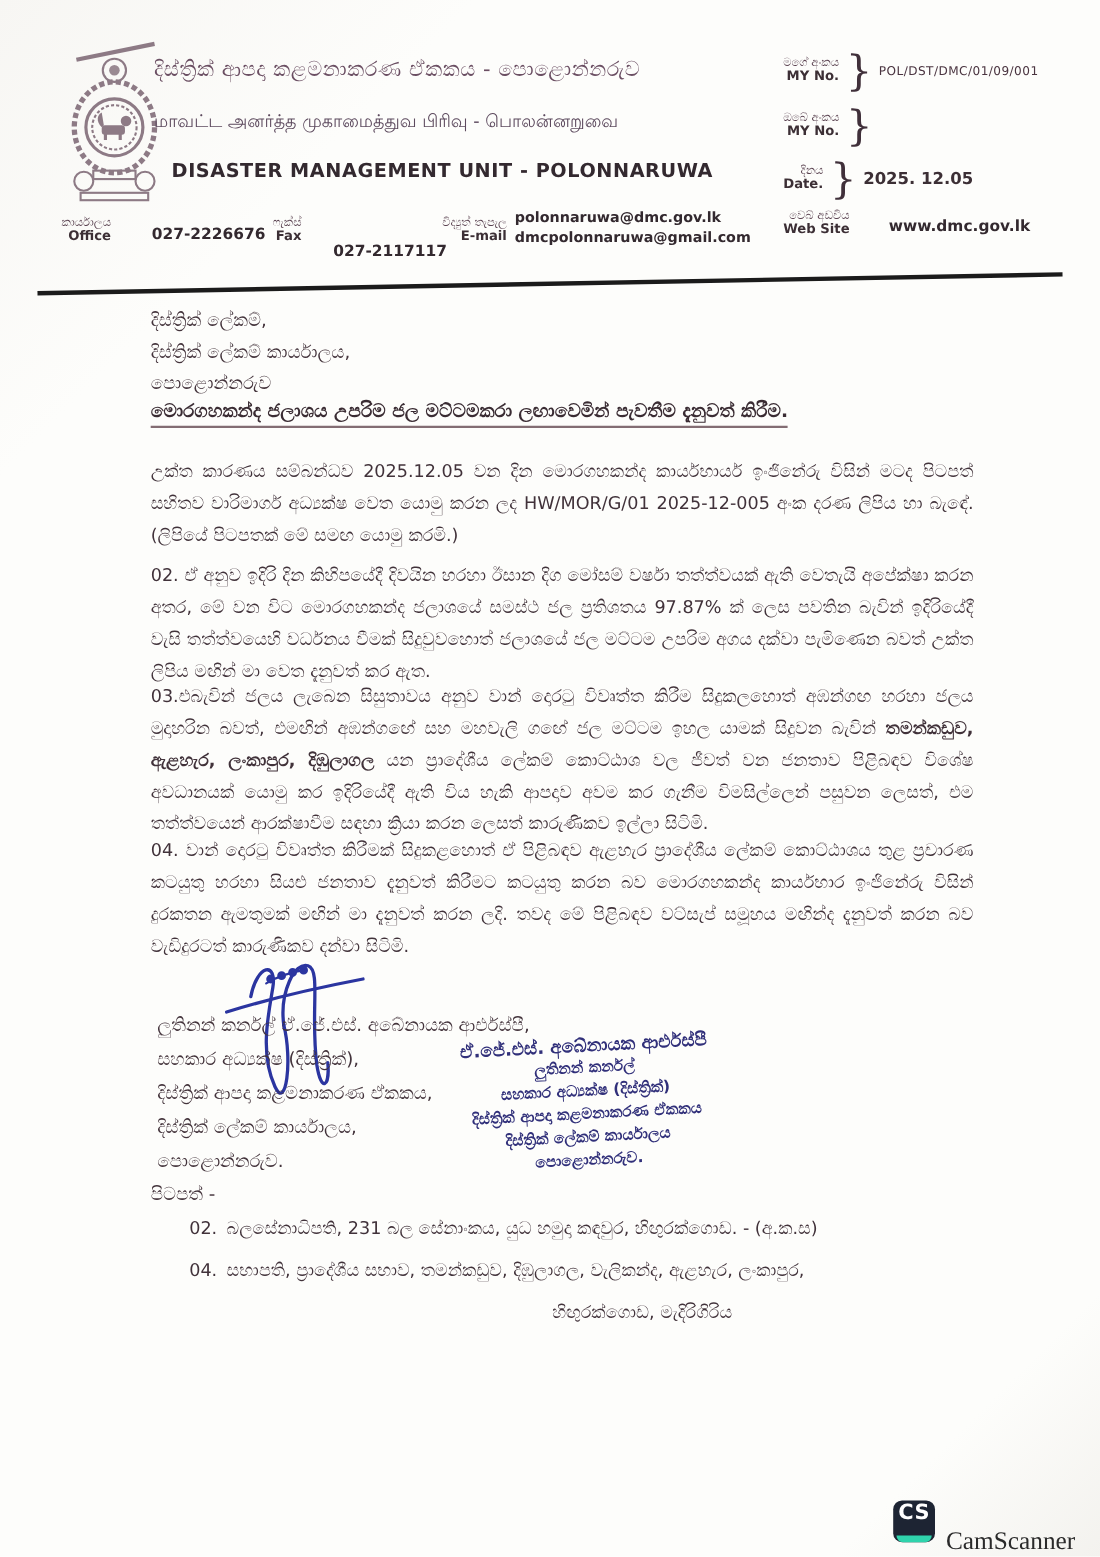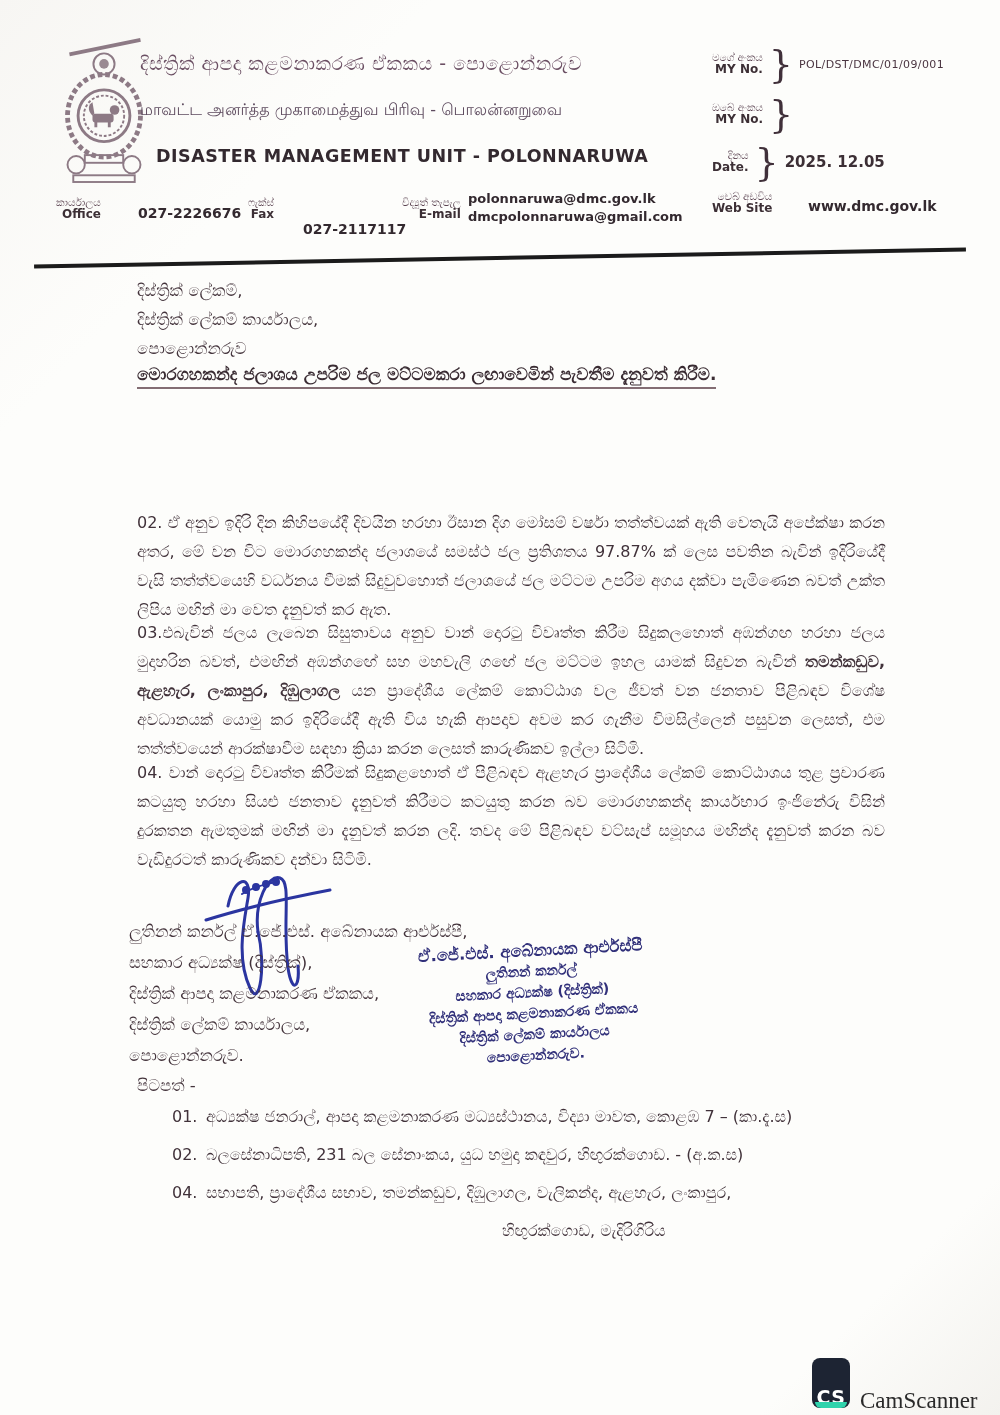--- a/index.html
+++ b/index.html
@@ -28,34 +28,34 @@
   .divider{left:34px; top:256px; width:932px; border-top:4px solid #1b1b1b; transform:rotate(-1.05deg);}
   
   .recipient{left:137px; top:276px; font-size:16.5px; line-height:29px; color:#43333b;}
   .subject{left:137px; top:364px; font-size:17px; font-weight:bold; color:#3a2c33;
            border-bottom:2px solid rgba(90,60,70,.75); padding-bottom:3px;}
   .para{left:137px; width:748px; font-size:16px; line-height:29px; text-align:justify; color:#41323a;}
   .p1{top:414px;} .p2{top:508px;} .p3{top:618px;} .p4{top:758px;}
   .bold-inline{font-weight:bold;}
   
   .sign-svg{left:198px; top:868px; width:140px; height:160px;}
-  .signatory{left:129px; top:916px; font-size:16.5px; line-height:31px; color:#43333b;}
+  .signatory{left:143px; top:916px; font-size:16.5px; line-height:31px; color:#43333b;}
   .stamp{left:358px; top:940px; width:350px; text-align:center; color:#31307a;
          transform:rotate(-3deg); font-weight:bold; line-height:21px;}
   .stamp .l0{font-size:16.5px;}
   .stamp .ln{font-size:14px;}
   
   .copies-heading{left:137px; top:1076px; font-size:16.5px; color:#43333b;}
   .copies{left:172px; top:1098px; width:760px; font-size:16px; line-height:38px; color:#41323a;}
   .copies .num{display:inline-block; width:34px;}
   .copy4-line2{display:flex; justify-content:space-between; padding-left:330px; width:630px;}
   
   .cs-badge{left:812px; top:1352px; display:flex; align-items:center; gap:10px;}
-  .cs-box{width:38px; height:50px; background:#1d2433; border-radius:8px; position:relative;
-          display:flex; align-items:flex-end; justify-content:center;}
+  .cs-box{width:38px; height:38px; background:#1d2433; border-radius:8px; position:relative;
+          display:flex; align-items:flex-start; justify-content:center;}
   .cs-box span{color:#fff; font-weight:bold; font-size:19px; letter-spacing:.5px;}
   .cs-box::after{content:""; position:absolute; left:3px; right:3px; bottom:0; height:6px;
           background:#2fd3ac; border-radius:0 0 6px 6px;}
   .cs-text{font-family:"Liberation Serif","DejaVu Serif",serif; font-size:23px; color:#2a2a2a;margin-top:36px;}
 </style>
 </head>
 <body>
 
 <div class="page">
 
@@ -142,20 +142,21 @@
   <div class="abs divider"></div>
 
   <div class="abs recipient">
     <div>දිස්ත්‍රික් ලේකම්,</div>
     <div>දිස්ත්‍රික් ලේකම් කාර්යාලය,</div>
     <div>පොළොන්නරුව</div>
   </div>
 
   <div class="abs subject">මොරගහකන්ද ජලාශය උපරිම ජල මට්ටමකරා ලඟාවෙමින් පැවතීම දැනුවත් කිරීම.</div>
 
+  <div class="abs para p1">උක්ත කාරණය සම්බන්ධව 2025.12.05 වන දින මොරගහකන්ද කාර්යභාර්ය ඉංජිනේරු විසින් මටද පිටපත් සහිතව වාරිමාර්ග අධ්‍යක්ෂ වෙත යොමු කරන ලද HW/MOR/G/01 2025-12-005 අංක දරණ ලිපිය හා බැඳේ. (ලිපියේ පිටපතක් මේ සමඟ යොමු කරමි.)</div>
   <div class="abs para p2">02. ඒ අනුව ඉදිරි දින කිහිපයේදී දිවයින හරහා ඊසාන දිග මෝසම් වර්ෂා තත්ත්වයක් ඇති වෙතැයි අපේක්ෂා කරන අතර, මේ වන විට මොරගහකන්ද ජලාශයේ සමස්ථ ජල ප්‍රතිශතය 97.87% ක් ලෙස පවතින බැවින් ඉදිරියේදී වැසි තත්ත්වයෙහි වර්ධනය වීමක් සිදුවුවහොත් ජලාශයේ ජල මට්ටම උපරිම අගය දක්වා පැමිණෙන බවත් උක්ත ලිපිය මඟින් මා වෙත දැනුවත් කර ඇත.</div>
   <div class="abs para p3"><span>03.එබැවින් ජලය ලැබෙන සිසුතාවය අනුව වාන් දොරටු විවෘත්ත කිරීම සිදුකලහොත් අඹන්ගඟ හරහා ජලය මුදාහරින බවත්, එමඟින් අඹන්ගඟේ සහ මහවැලි ගඟේ ජල මට්ටම ඉහල යාමක් සිදුවන බැවින් </span><span class="bold-inline">තමන්කඩුව, ඇළහැර, ලංකාපුර, දිඹුලාගල</span><span> යන ප්‍රාදේශීය ලේකම් කොට්ඨාශ වල ජීවත් වන ජනතාව පිළිබඳව විශේෂ අවධානයක් යොමු කර ඉදිරියේදී ඇති විය හැකි ආපදාව අවම කර ගැනීම විමසිල්ලෙන් පසුවන ලෙසත්, එම තත්ත්වයෙන් ආරක්ෂාවීම සඳහා ක්‍රියා කරන ලෙසත් කාරුණිකව ඉල්ලා සිටිමි.</span></div>
   <div class="abs para p4">04. වාන් දොරටු විවෘත්ත කිරීමක් සිදුකළහොත් ඒ පිළිබඳව ඇළහැර ප්‍රාදේශීය ලේකම් කොට්ඨාශය තුළ ප්‍රචාරණ කටයුතු හරහා සියළු ජනතාව දැනුවත් කිරීමට කටයුතු කරන බව මොරගහකන්ද කාර්යභාර ඉංජිනේරු විසින් දුරකතන ඇමතුමක් මඟින් මා දැනුවත් කරන ලදි. තවද මේ පිළිබඳව වට්සැප් සමූහය මඟින්ද දැනුවත් කරන බව වැඩිදුරටත් කාරුණිකව දන්වා සිටිමි.</div>
 
   <svg class="abs sign-svg" viewBox="0 0 140 160">
     <g stroke="#2b35a0" stroke-width="3" fill="none" stroke-linecap="round">
       <path d="M30 38 C36 8 54 6 50 30 C46 54 38 90 52 120 C62 142 68 96 60 64"></path>
       <path d="M60 64 C56 34 70 6 82 10 C94 14 84 52 90 100 C94 126 102 120 100 98"></path>
       <path d="M8 52 C40 42 90 30 132 22"></path>
       <path d="M44 26 C54 20 66 16 78 14" stroke-width="2"></path>
@@ -178,21 +179,20 @@
     <div class="l0">ඒ.ජේ.එස්. අබේනායක ආර්එස්පී</div>
     <div class="ln">ලුතිනන් කර්නල්</div>
     <div class="ln">සහකාර අධ්‍යක්ෂ (දිස්ත්‍රික්)</div>
     <div class="ln">දිස්ත්‍රික් ආපදා කළමනාකරණ ඒකකය</div>
     <div class="ln">දිස්ත්‍රික් ලේකම් කාර්යාලය</div>
     <div class="ln">පොළොන්නරුව.</div>
   </div>
 
   <div class="abs copies-heading">පිටපත් -</div>
   <div class="abs copies">
-    <div><span class="num">01.</span><span>අධ්‍යක්ෂ ජනරාල්, ආපදා කළමනාකරණ මධ්‍යස්ථානය, විද්‍යා මාවත, කොළඹ 7  – (කා.දැ.ස)</span></div>
     <div><span class="num">02.</span><span>බලසේනාධිපති, 231 බල සේනාංකය, යුධ හමුදා කඳවුර, හිඟුරක්ගොඩ. - (අ.ක.ස)</span></div>
     <div><span class="num">04.</span><span>සභාපති, ප්‍රාදේශීය සභාව, තමන්කඩුව, දිඹුලාගල, වැලිකන්ද, ඇළහැර, ලංකාපුර,</span></div>
     <div class="copy4-line2">
       <span>හිඟුරක්ගොඩ, මැදිරිගිරිය</span>
 
     </div>
   </div>
 
   <div class="abs cs-badge">
     <div class="cs-box">

